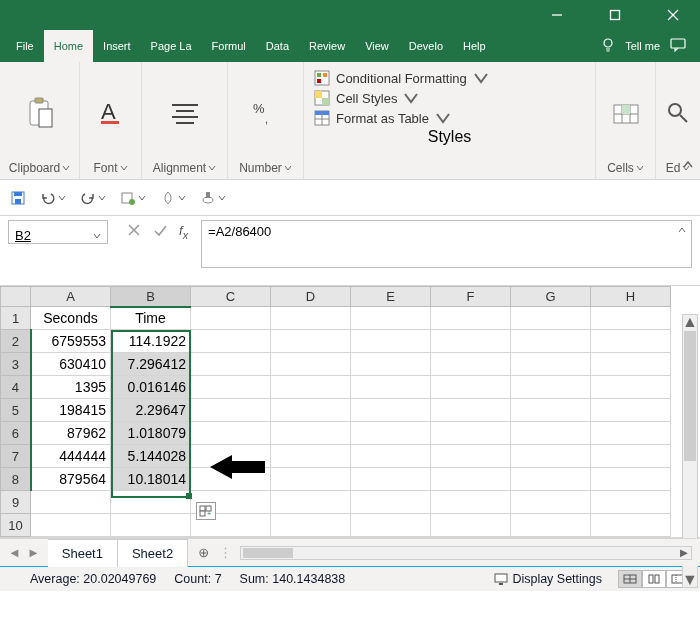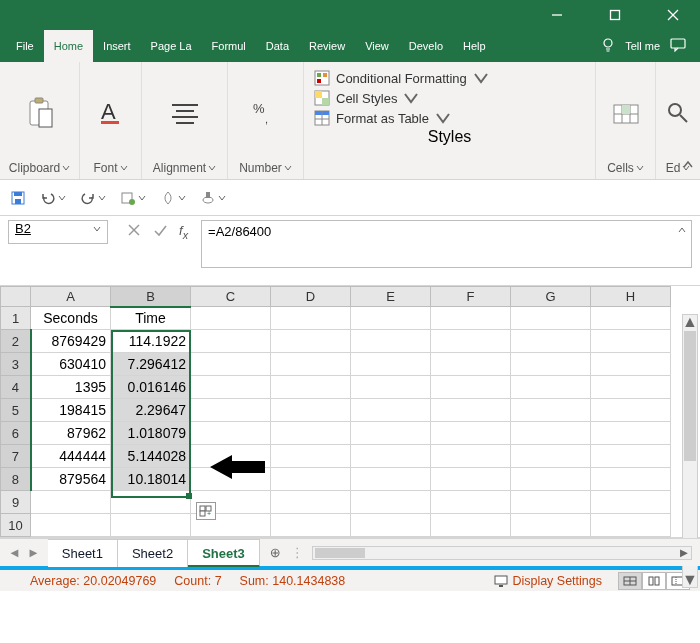--- a/index.html
+++ b/index.html
@@ -27,21 +27,21 @@
 .ribbon .styles .row svg { width: 16px; height: 16px; }
 .ribbon .collapse { position: absolute; right: 6px; bottom: 4px; cursor: pointer; }
 .gname svg.dd{width:8px;height:8px;}
 
 .qat { background: #fff; height: 36px; border-bottom: 1px solid #d5d5d5; display: flex; align-items: center; padding: 0 10px; gap: 14px; }
 .qat .item { display: flex; align-items: center; color: #555; cursor: pointer; gap:2px;}
 .qat svg{width:16px;height:16px;}
 .qat .item svg.dd{width:8px;height:8px;}
 
 .formula-bar { display: flex; align-items: flex-start; padding: 4px 8px 4px 8px; border-bottom: 1px solid #d5d5d5; height: 70px; }
-.namebox { width: 100px; height: 24px; border: 1px solid #bdbdbd; display: flex; align-items: flex-start; padding: 0 6px; font-size: 13px; background: #fff; text-decoration: underline; }
+.namebox { width: 100px; height: 24px; border: 1px solid #bdbdbd; display: flex; align-items: flex-end; padding: 0 6px; font-size: 13px; background: #fff; text-decoration: underline; }
 .namebox .dd { margin-left: auto; }
 .fdiv { width: 12px; }
 .f-icons { display: flex; align-items: center; gap: 12px; color: #888; height: 24px; padding: 0 6px; border:1px solid transparent;}
 .f-icons svg{width:14px;height:14px;}
 .formula-input { flex: 1; border: 1px solid #bdbdbd; height: 48px; padding: 3px 6px; font-size: 13px; margin-left: 6px; position: relative; background:#fff;}
 .formula-expand { position: absolute; right: 4px; top: 2px; cursor: pointer; }
 
 .grid-area { position: relative; border-bottom: 1px solid #d5d5d5; }
 table.sheet { border-collapse: collapse; table-layout: fixed; }
 .colhead th, .rowhead { background: #e6e6e6; border: 1px solid #bdbdbd; font-weight: normal; font-size: 13px; color:#333; }
@@ -69,21 +69,21 @@
 .sheettabs .hscroll { flex: 1; display: flex; align-items:center; padding:0 8px;}
 .scrollbar-h{ flex:1; height:14px; background:#f0f0f0; border:1px solid #cecece; position:relative; }
 .scrollbar-h .thumb{ position:absolute; left:2px; top:1px; height:10px; width:50px; background:#cdcdcd; }
 .scrollbar-h .arrow{ position:absolute; top:0; width:14px; height:12px; display:flex;align-items:center;justify-content:center;color:#666;}
 .scrollbar-h .al{left:0;} .scrollbar-h .ar{right:0;}
 .scrollbar-v{ position:absolute; right:2px; top:314px; width:16px; height:274px; background:#f0f0f0; border:1px solid #cecece;}
 .scrollbar-v .thumb{position:absolute; left:1px; top:16px; width:12px; height:130px; background:#cdcdcd;}
 .scrollbar-v .au,.scrollbar-v .ad{position:absolute;left:0;width:14px;height:14px;display:flex;align-items:center;justify-content:center;color:#666;}
 .scrollbar-v .au{top:0;} .scrollbar-v .ad{bottom:0;}
 
-.statusbar { height: 25px; background: #f3f2f1; border-top: 4px solid #0ea5e9; display: flex; align-items: center; font-size: 12.5px; color: #c2410c; padding: 0 10px; gap: 16px; justify-content: flex-end; }
+.statusbar { height: 25px; background: #f3f2f1; border-top: 1px solid #0ea5e9; display: flex; align-items: center; font-size: 12.5px; color: #0f172a; padding: 0 10px; gap: 16px; justify-content: flex-end; }
 .statusbar .stats { margin-right: auto; margin-left: 20px; display: flex; gap: 18px; }
 .statusbar .viewbtns { display: flex; gap: 0; }
 .statusbar .viewbtns span{ width:24px; height:18px; border:1px solid #bbb; display:inline-flex;align-items:center;justify-content:center; background:#fff; cursor:pointer;}
 .statusbar .viewbtns span.active{ background:#d8d8d8;}
 </style>
 </head>
 <body>
 
 <div class="titlebar">
   <span class="winbtn">
@@ -379,21 +379,21 @@
     <td class="cell left">Time</td>
     <td class="cell"></td>
           <td class="cell"></td>
           <td class="cell"></td>
           <td class="cell"></td>
           <td class="cell"></td>
           <td class="cell"></td>
         </tr>
   <tr>
           <th class="rowhead selrow">2</th>
-    <td class="cell">8769429</td>
+    <td class="cell">6759553</td>
     <td class="cell sel active">114.1922</td>
     <td class="cell"></td>
           <td class="cell"></td>
           <td class="cell"></td>
           <td class="cell"></td>
           <td class="cell"></td>
           <td class="cell"></td>
         </tr>
   <tr>
           <th class="rowhead selrow">3</th>
@@ -510,21 +510,20 @@
   <div class="ad">▼</div>
 </div>
 
 <div class="sheettabs">
   <div class="nav">
       <span>◄</span>
       <span>►</span>
     </div>
   <div class="stab">Sheet1</div>
   <div class="stab">Sheet2</div>
-  <div class="stab active">Sheet3</div>
   <div class="addsheet">⊕</div>
   <span style="color:#aaa">⋮</span>
   <div class="hscroll">
     <div class="scrollbar-h">
       <div class="arrow al">◄</div>
       <div class="thumb"></div>
       <div class="arrow ar">►</div>
     </div>
   </div>
 </div>

